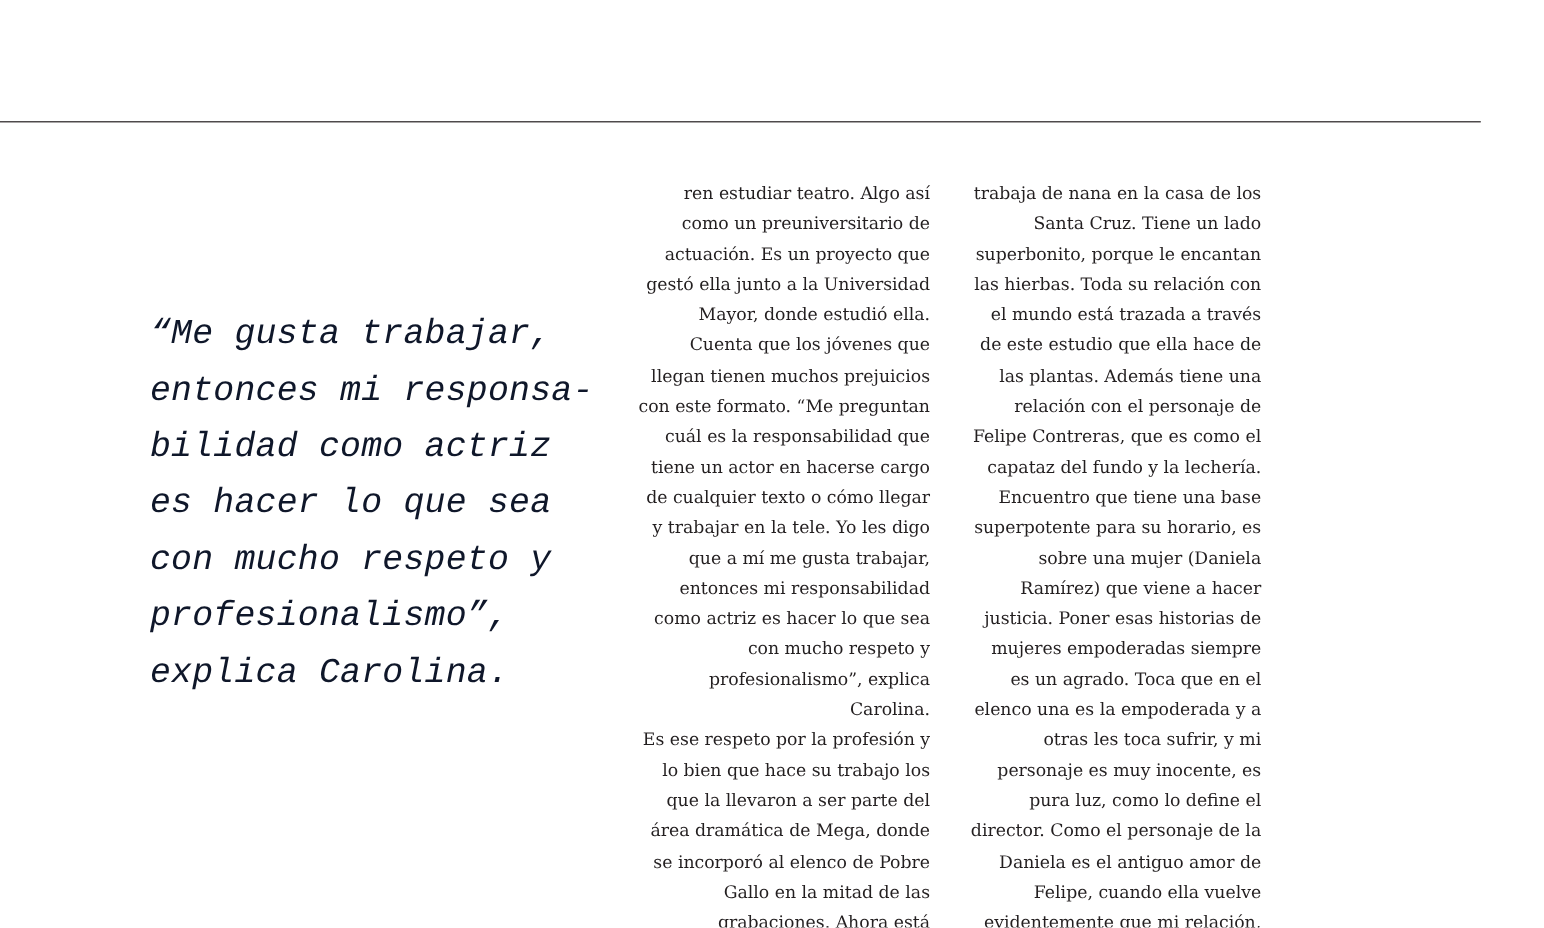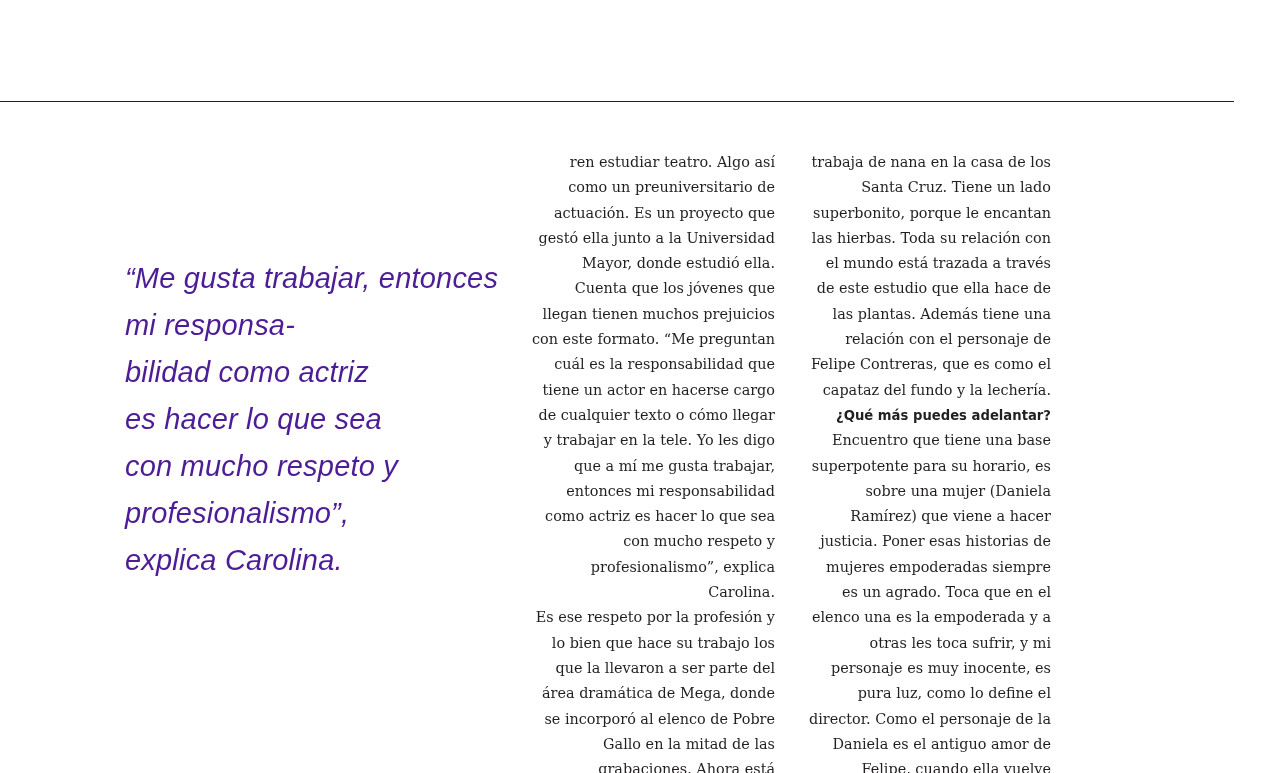--- a/index.html
+++ b/index.html
@@ -27,25 +27,25 @@
     width: 1234px;
     height: 1px;
     background: #231f20;
   }
   
   .pullquote {
     position: absolute;
     left: 125px;
     top: 255px;
     width: 380px;
-    font-family: Liberation Sans, sans-serif;
+    font-family: Liberation Mono, monospace;
     font-style: italic;
     font-size: 29px;
     line-height: 47px;
-    color: #4c1d95;
+    color: #0f172a;
     letter-spacing: 0.2px;
   }
   
   .columns {
     position: absolute;
     left: 532px;
     top: 150px;
     width: 540px;
     height: 580px;
   }
@@ -90,19 +90,18 @@
   <div class="columns">
 
     <div class="col col-1">
       <p>ren estudiar teatro. Algo así como un preuniversitario de actuación. Es un proyecto que gestó ella junto a la Universidad Mayor, donde estudió ella. Cuenta que los jóvenes que llegan tienen muchos prejuicios con este formato. “Me preguntan cuál es la responsabilidad que tiene un actor en hacerse cargo de cualquier texto o cómo llegar y trabajar en la tele. Yo les digo que a mí me gusta trabajar, entonces mi responsabilidad como actriz es hacer lo que sea con mucho respeto y profesionalismo”, explica Carolina.</p>
       <p>Es ese respeto por la profesión y lo bien que hace su trabajo los que la llevaron a ser parte del área dramática de Mega, donde se incorporó al elenco de Pobre Gallo en la mitad de las grabaciones. Ahora está grabando la próxima teleserie de las tres de la tarde: Amanda.</p>
 
     </div>
 
     <div class="col col-2">
       <p>trabaja de nana en la casa de los Santa Cruz. Tiene un lado superbonito, porque le encantan las hierbas. Toda su relación con el mundo está trazada a través de este estudio que ella hace de las plantas. Además tiene una relación con el personaje de Felipe Contreras, que es como el capataz del fundo y la lechería.</p>
-      <p class="subhead">¿Qué más puedes adelantar?</p>
       <p><span>Encuentro que tiene una base superpotente para su horario, es sobre una mujer (Daniela Ramírez) que viene a hacer justicia. Poner esas historias de mujeres empoderadas siempre es un agrado. Toca que en el elenco una es la empoderada y a otras les toca sufrir, y mi personaje es muy inocente, es pura luz, como lo define el director. Como el personaje de la Daniela es el antiguo amor de Felipe, cuando ella vuelve evidentemente que mi relación, que es tan linda, se desestabiliza y entra en crisis.</span> </p>
     </div>
 
   </div>
 
 </div>
 
 </body></html>

